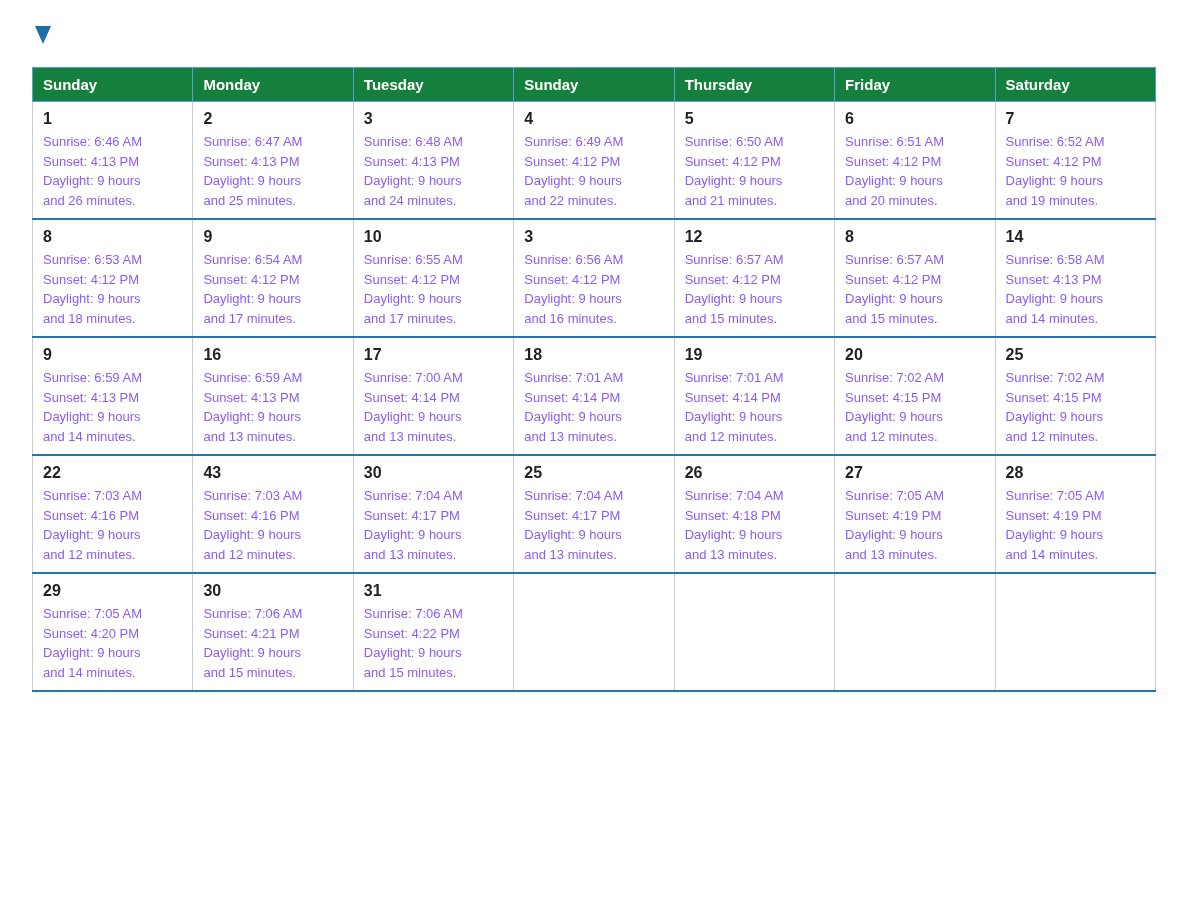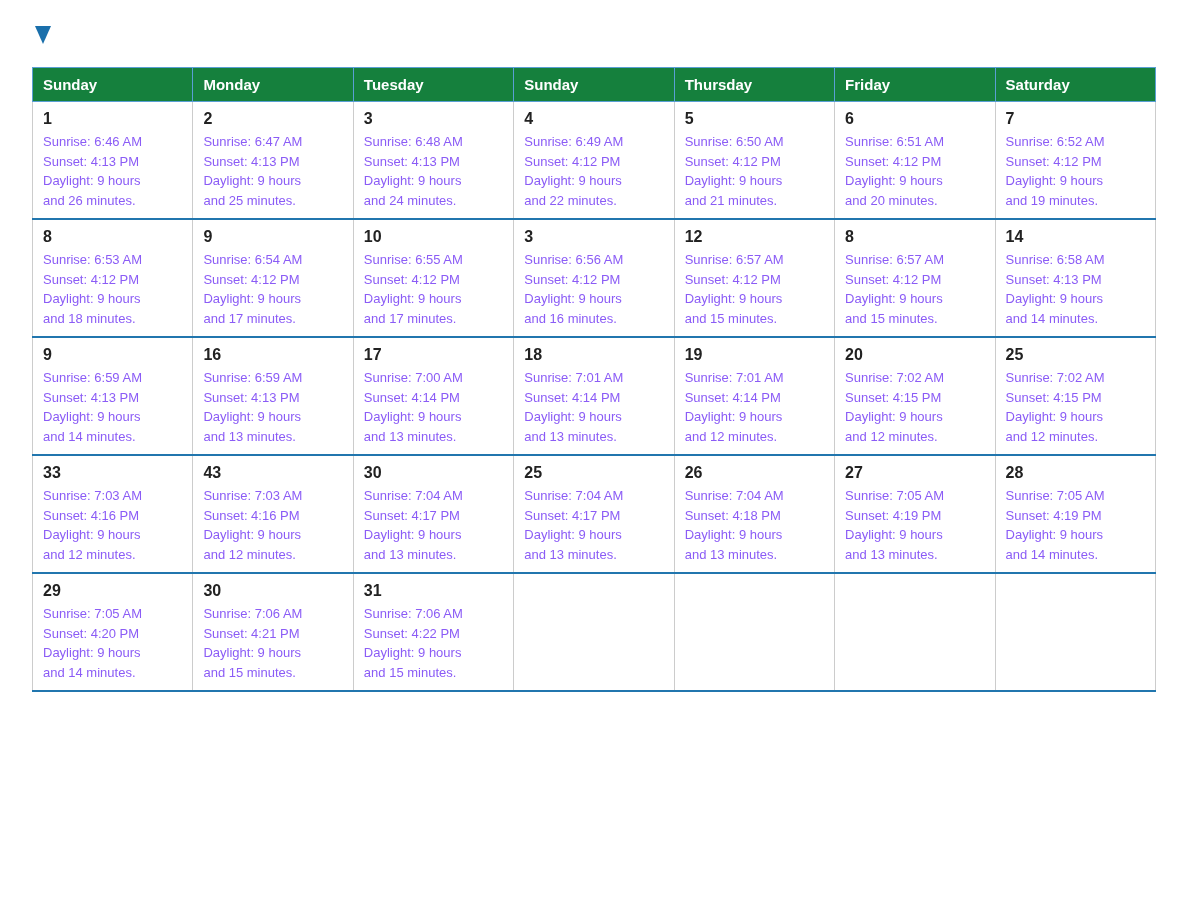--- a/index.html
+++ b/index.html
@@ -202,21 +202,21 @@
           <span class="day-number">20</span>
           <span class="day-info">Sunrise: 7:02 AM<br>Sunset: 4:15 PM<br>Daylight: 9 hours<br>and 12 minutes.</span>
         </td>
         <td>
           <span class="day-number">25</span>
           <span class="day-info">Sunrise: 7:02 AM<br>Sunset: 4:15 PM<br>Daylight: 9 hours<br>and 12 minutes.</span>
         </td>
       </tr>
       <tr>
         <td>
-          <span class="day-number">33</span>
+          <span class="day-number">22</span>
           <span class="day-info">Sunrise: 7:03 AM<br>Sunset: 4:16 PM<br>Daylight: 9 hours<br>and 12 minutes.</span>
         </td>
         <td>
           <span class="day-number">43</span>
           <span class="day-info">Sunrise: 7:03 AM<br>Sunset: 4:16 PM<br>Daylight: 9 hours<br>and 12 minutes.</span>
         </td>
         <td>
           <span class="day-number">30</span>
           <span class="day-info">Sunrise: 7:04 AM<br>Sunset: 4:17 PM<br>Daylight: 9 hours<br>and 13 minutes.</span>
         </td>

